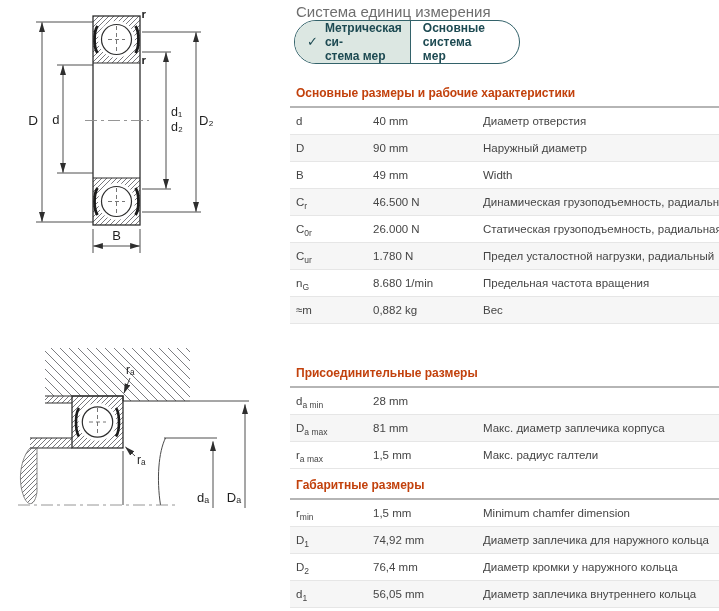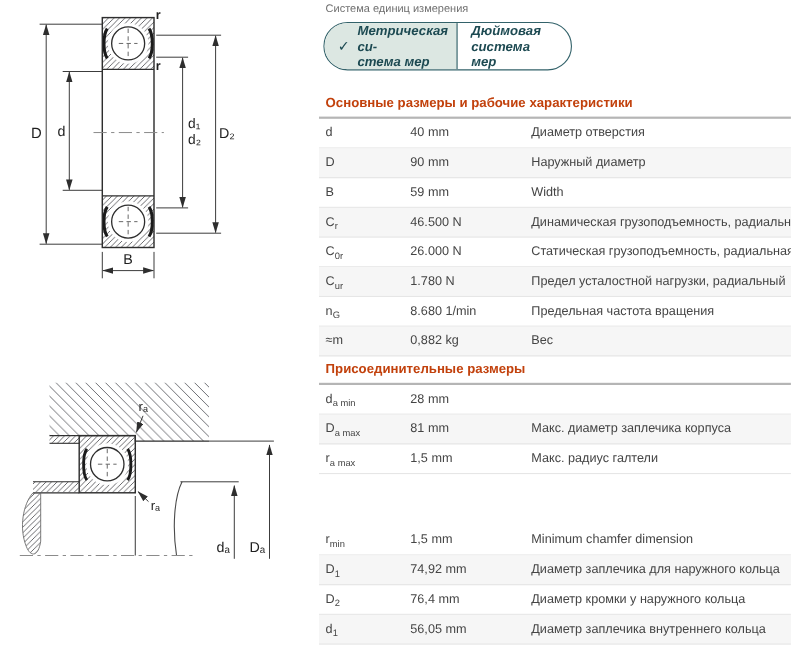--- a/index.html
+++ b/index.html
@@ -1,28 +1,28 @@
 <!DOCTYPE html>
 <html><head>
 <meta charset="utf-8">
 <style>
   html,body{margin:0;padding:0;background:#fff;}
   body{font-family:"Liberation Sans","DejaVu Sans",sans-serif;color:#454545;}
   #page{position:relative;width:719px;height:611px;background:#fff;overflow:hidden;}
 
   
   .right{position:absolute;left:290px;top:0;width:429px;height:611px;}
-  .units-label{position:absolute;left:6px;top:3px;font-size:10px;color:#6e6e6e;}
+  .units-label{position:absolute;left:6px;top:3px;font-size:15px;color:#6e6e6e;}
   .tabs{position:absolute;left:4px;top:20px;width:226px;height:44px;display:flex;
         border:1.5px solid #33626a;border-radius:23px;overflow:hidden;background:#fff;box-sizing:border-box;}
   .tab{flex:1 1 0;display:flex;align-items:center;padding:0 8px 0 12px;font-size:12px;font-weight:700;
        color:#1d4a52;line-height:14px;cursor:pointer;box-sizing:border-box;}
   .tab.selected{background:#dce7e2;border-right:1.5px solid #33626a;}
   .tab .check{font-size:13px;margin-right:7px;font-weight:400;}
-  .tab-label{display:block;font-style:italic;}
+  .tab-label{display:block;}
 
   .sec{position:absolute;left:0;right:0;}
   .sec h3{margin:0;padding:0 0 6px 6px;font-size:12px;line-height:14px;font-weight:700;color:#c2410c;
           border-bottom:2px solid #b5b5b5;white-space:nowrap;}
   .row{display:grid;grid-template-columns:77px 110px 1fr;align-items:center;height:26px;
        padding-left:6px;font-size:11.5px;color:#454545;border-bottom:1px solid #e6e6e6;white-space:nowrap;overflow:hidden;}
   .row.alt{background:#f6f6f6;}
   .c-sym sub{font-size:8.5px;line-height:0;}
 
   
@@ -156,39 +156,39 @@
 
   <div class="right">
     <div class="units-label">Система единиц измерения</div>
 
     <div class="tabs">
       <div class="tab selected">
         <span class="check">✓</span>
         <span class="tab-label"><span>Метрическая си-</span><br><span>стема мер</span></span>
       </div>
       <div class="tab">
-        <span class="tab-label"><span>Дюймовая система</span><br><span>мер</span></span>
+        <span class="tab-label"><span>Основные система</span><br><span>мер</span></span>
       </div>
     </div>
 
     <div class="sec" style="top:86px;">
       <h3>Основные размеры и рабочие характеристики</h3>
       <div class="row">
         <span class="c-sym"><span>d</span><sub></sub></span>
         <span class="c-val">40 mm</span>
         <span class="c-desc">Диаметр отверстия</span>
       </div>
       <div class="row alt">
         <span class="c-sym"><span>D</span><sub></sub></span>
         <span class="c-val">90 mm</span>
         <span class="c-desc">Наружный диаметр</span>
       </div>
       <div class="row">
         <span class="c-sym"><span>B</span><sub></sub></span>
-        <span class="c-val">59 mm</span>
+        <span class="c-val">49 mm</span>
         <span class="c-desc">Width</span>
       </div>
       <div class="row alt">
         <span class="c-sym"><span>C</span><sub>r</sub></span>
         <span class="c-val">46.500 N</span>
         <span class="c-desc">Динамическая грузоподъемность, радиальная</span>
       </div>
       <div class="row">
         <span class="c-sym"><span>C</span><sub>0r</sub></span>
         <span class="c-val">26.000 N</span>
@@ -204,39 +204,40 @@
         <span class="c-val">8.680 1/min</span>
         <span class="c-desc">Предельная частота вращения</span>
       </div>
       <div class="row alt">
         <span class="c-sym"><span>≈m</span><sub></sub></span>
         <span class="c-val">0,882 kg</span>
         <span class="c-desc">Вес</span>
       </div>
     </div>
 
-    <div class="sec" style="top:328px;">
+    <div class="sec" style="top:366px;">
       <h3>Присоединительные размеры</h3>
       <div class="row">
         <span class="c-sym"><span>d</span><sub>a min</sub></span>
         <span class="c-val">28 mm</span>
       </div>
       <div class="row alt">
         <span class="c-sym"><span>D</span><sub>a max</sub></span>
         <span class="c-val">81 mm</span>
         <span class="c-desc">Макс. диаметр заплечика корпуса</span>
       </div>
       <div class="row">
         <span class="c-sym"><span>r</span><sub>a max</sub></span>
         <span class="c-val">1,5 mm</span>
         <span class="c-desc">Макс. радиус галтели</span>
       </div>
     </div>
 
     <div class="sec" style="top:478px;">
+      <h3>Габаритные размеры</h3>
       <div class="row">
         <span class="c-sym"><span>r</span><sub>min</sub></span>
         <span class="c-val">1,5 mm</span>
         <span class="c-desc">Minimum chamfer dimension</span>
       </div>
       <div class="row alt">
         <span class="c-sym"><span>D</span><sub>1</sub></span>
         <span class="c-val">74,92 mm</span>
         <span class="c-desc">Диаметр заплечика для наружного кольца</span>
       </div>

